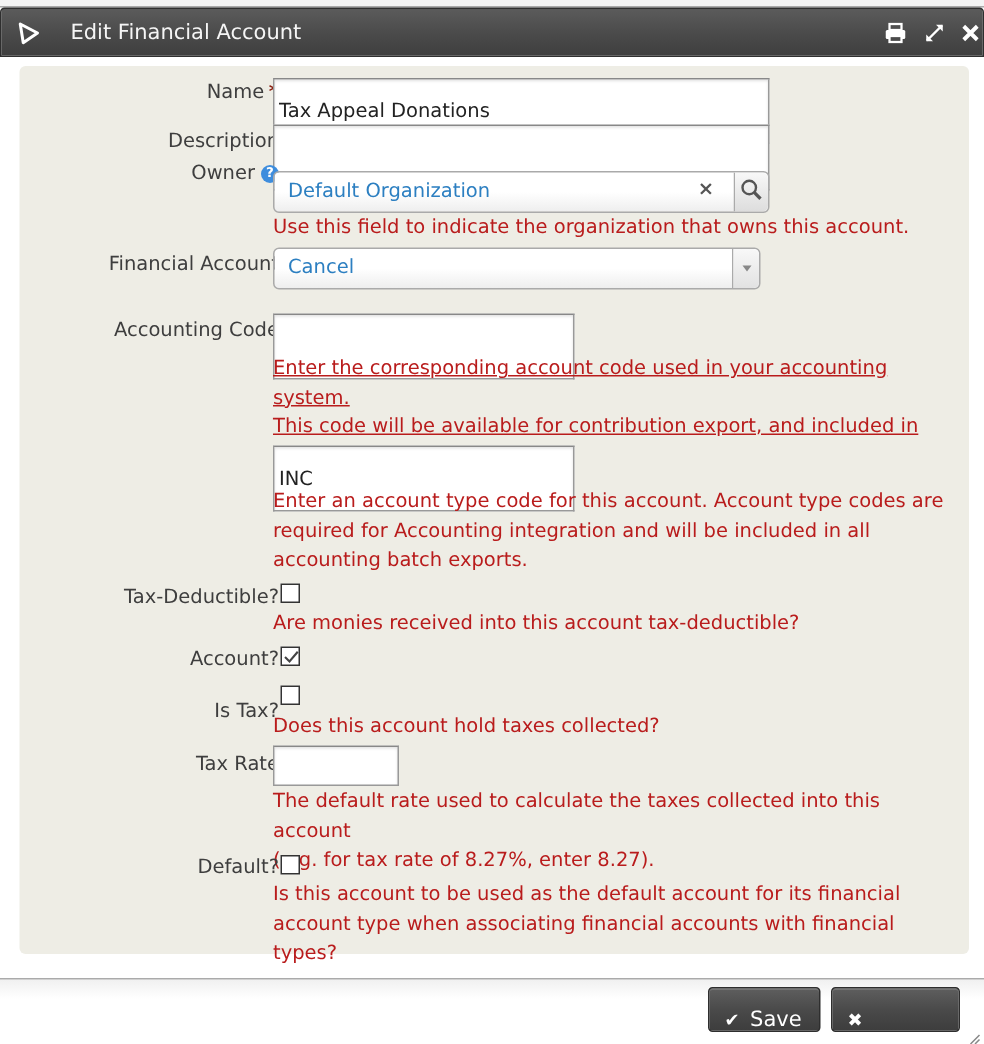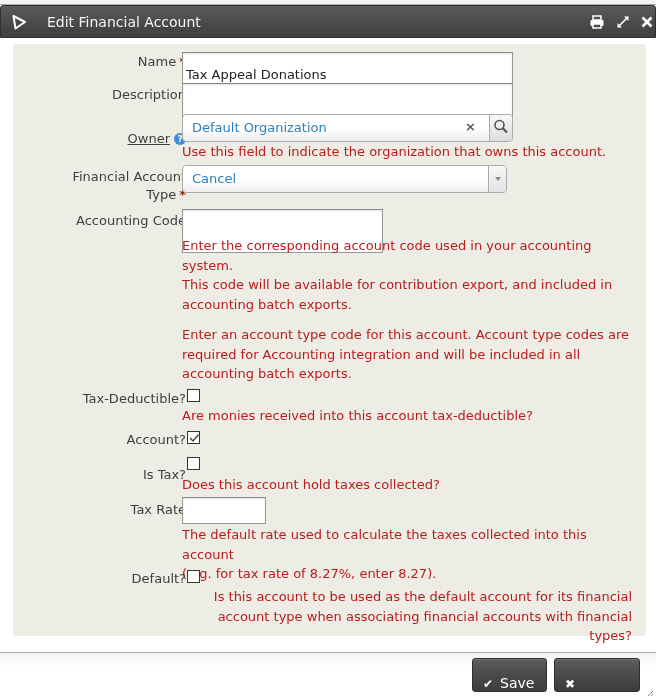--- a/index.html
+++ b/index.html
@@ -95,21 +95,21 @@
   .footer {
     position: absolute; left: 0; top: 652px; width: 656px; height: 44px;
     border-top: 1px solid #aaa;
     background: linear-gradient(to bottom, #f0f0f0 0%, #ffffff 30%, #ffffff 100%);
   }
   .btn {
     position: absolute; top: 5px; height: 30px;
     background: linear-gradient(to bottom, #5e5e5e 0%, #4a4a4a 50%, #3d3d3d 100%);
     border: 1px solid #2e2e2e; border-radius: 3px; color: #fff;
     font-size: 14px; font-family: "DejaVu Sans", sans-serif;
-    padding: 16px 10px; line-height: 16px; cursor: pointer;
+    padding: 3px 10px; line-height: 36px; cursor: pointer;
     box-shadow: inset 0 1px 0 rgba(255,255,255,0.15);
   }
   .btn .ico { display: inline-block; margin-right: 7px; font-weight: bold; font-size: 12px; }
   .resize {
     position: absolute; right: 2px; bottom: 2px; width: 8px; height: 8px;
   }
 </style>
 </head>
 <body>
 
@@ -145,50 +145,50 @@
 
 <div class="content">
   <div class="panel">
 
     <div class="label" style="top:9px;"><span>Name</span><span class="req">*</span></div>
     <input class="text" style="position: absolute; left: 169px; top: 8px; width: 331px;" value="Tax Appeal Donations">
 
     <div class="label" style="top:42px;">Description</div>
     <input class="text" style="position: absolute; left: 169px; top: 39px; width: 331px;" value="">
 
-    <div class="label" style="top:86px;text-decoration:underline;"><span>Owner</span><span class="help">?</span></div>
+    <div class="label" style="top:63px;"><span>Owner</span><span class="help">?</span></div>
     <div class="select2" style="left:169px; top:70px; width:331px;">
       <span class="val">Default Organization</span>
       <span class="clear">×</span>
       <span class="search">
         <svg width="22" height="24" viewBox="0 0 22 24">
           <circle cx="9.5" cy="10" r="4.5" fill="none" stroke="#555" stroke-width="1.6"></circle>
           <path d="M12.8 13.3 L17 17.5" stroke="#555" stroke-width="2.2"></path>
         </svg>
       </span>
     </div>
     <div class="desc" style="top:98px;">Use this field to indicate the organization that owns this account.</div>
 
     <div class="label" style="top:124px; line-height:18px;">
       <div>Financial Account</div>
-      <div><span>Type</span><span class="req">*</span></div>
     </div>
     <div class="select2" style="left:169px; top:121px; width:325px;">
       <span class="val">Cancel</span>
       <span class="arrow"></span>
     </div>
 
     <div class="label" style="top:168px;">Accounting Code</div>
     <input class="text" style="position: absolute; left: 169px; top: 165px; width: 201px;" value="">
-    <div class="desc" style="top:192px;">
+    <div class="desc" style="top:192px;text-decoration:underline;">
       <div>Enter the corresponding account code used in your accounting system.</div>
       <div>This code will be available for contribution export, and included in</div>
       <div>accounting batch exports.</div>
     </div>
 
+    <input class="text" style="position: absolute; left: 169px; top: 253px; width: 201px;" value="INC">
     <div class="desc" style="top:281px;">
       <div>Enter an account type code for this account. Account type codes are</div>
       <div>required for Accounting integration and will be included in all</div>
       <div>accounting batch exports.</div>
     </div>
 
     <div class="label" style="top:346px;">Tax-Deductible?</div>
     <span class="cb" style="top:345px;"></span>
     <div class="desc" style="top:362px;">Are monies received into this account tax-deductible?</div>
 
@@ -205,21 +205,21 @@
 
     <div class="label" style="top:457px;">Tax Rate</div>
     <input class="text" style="position: absolute; left: 169px; top: 453px; width: 84px; height: 27px;" value="">
     <div class="desc" style="top:481px;">
       <div>The default rate used to calculate the taxes collected into this account</div>
       <div>(e.g. for tax rate of 8.27%, enter 8.27).</div>
     </div>
 
     <div class="label" style="top:526px;text-align:center;">Default?</div>
     <span class="cb" style="top:526px;"></span>
-    <div class="desc" style="top:543px;text-align:right;">
+    <div class="desc" style="top:543px;">
       <div>Is this account to be used as the default account for its financial</div>
       <div>account type when associating financial accounts with financial types?</div>
     </div>
 
   </div>
 </div>
 
 <div class="footer">
   <div class="btn" style="left:472px; width:75px;">
     <span class="ico">✔</span><span>Save</span>

